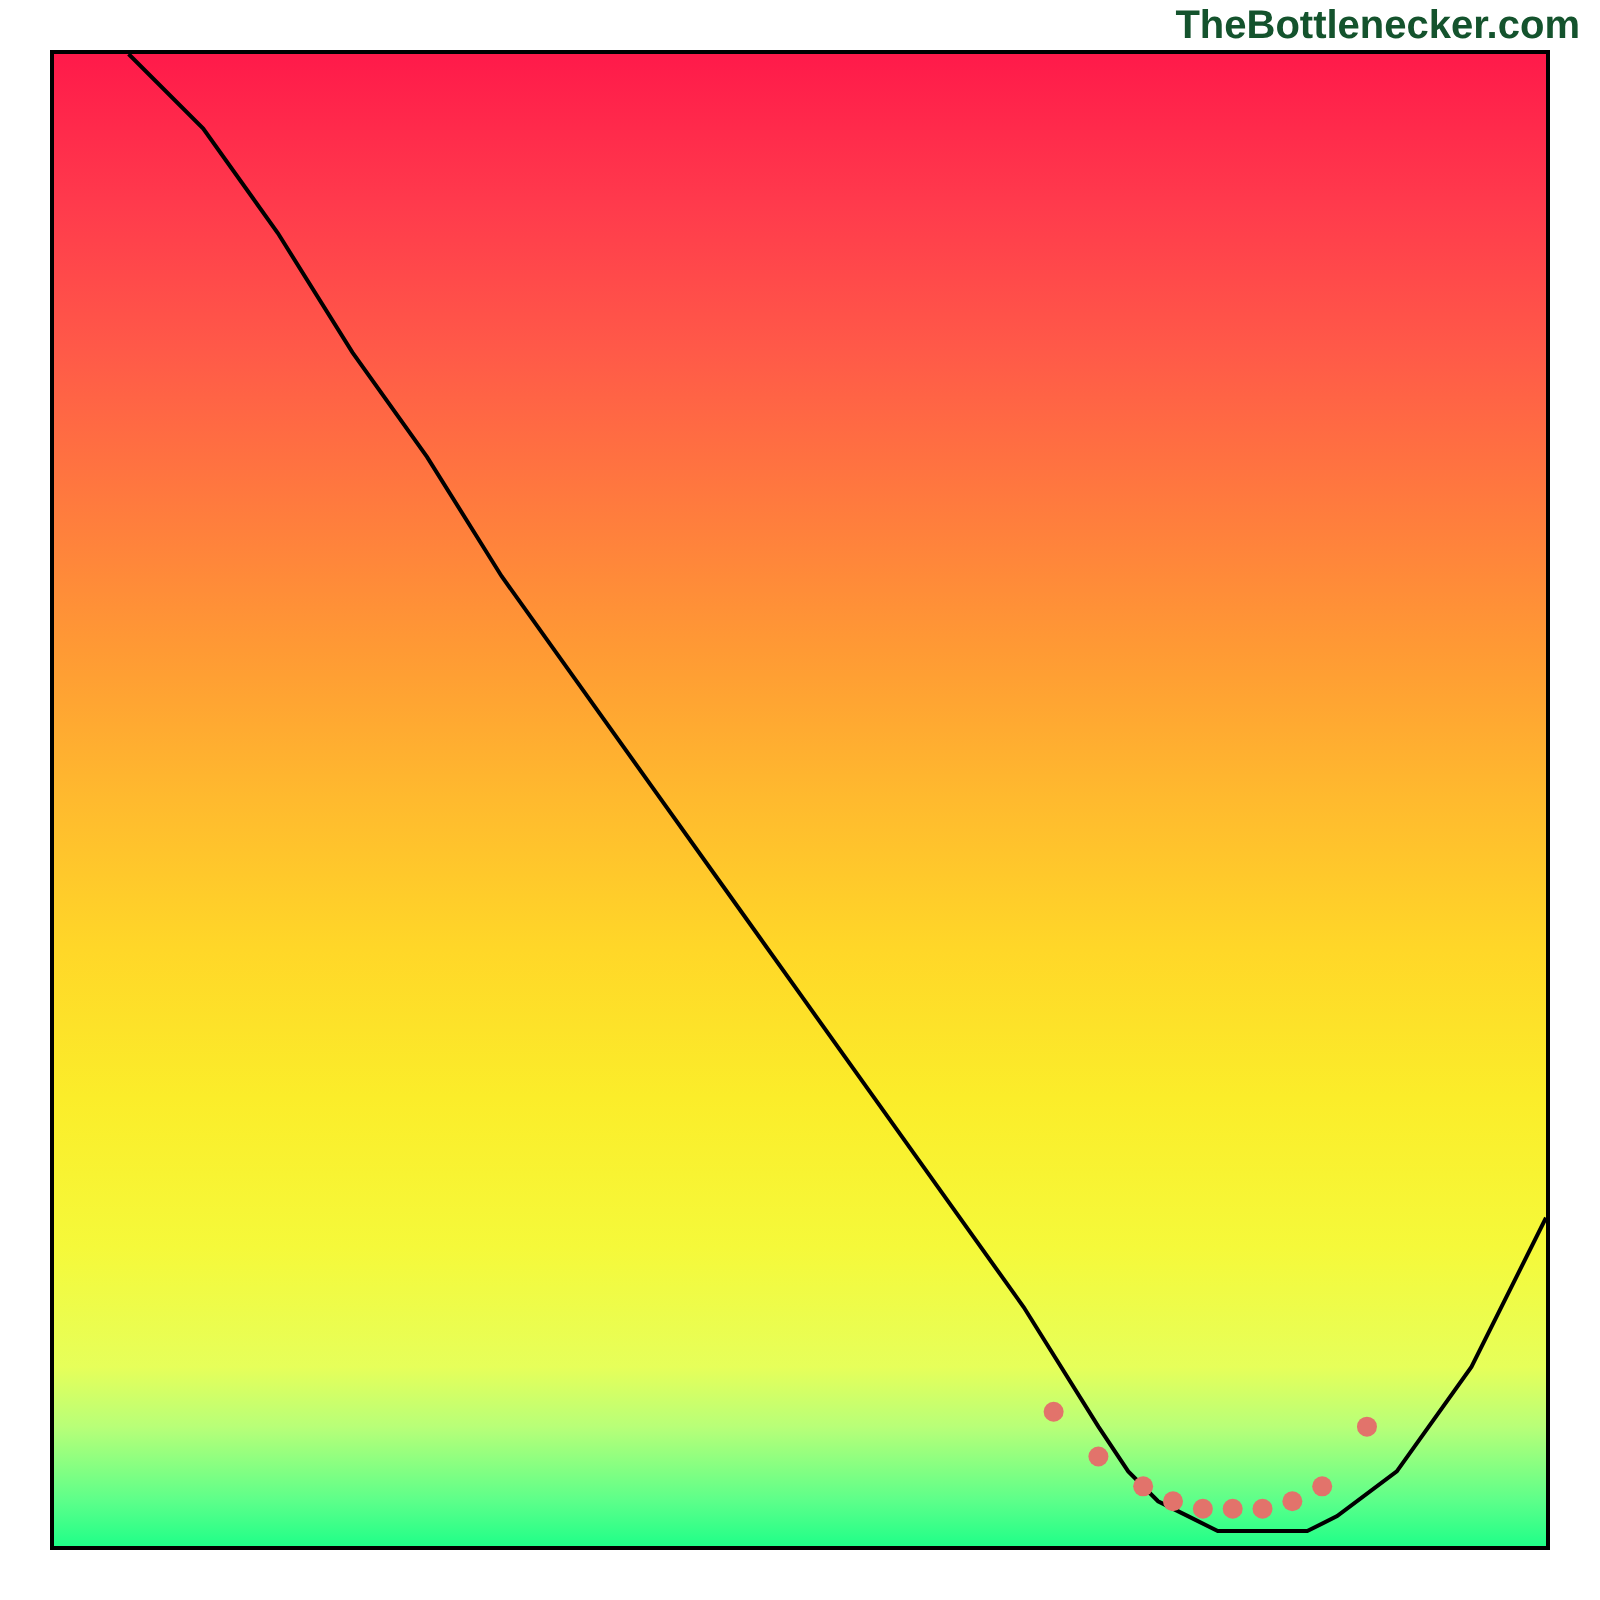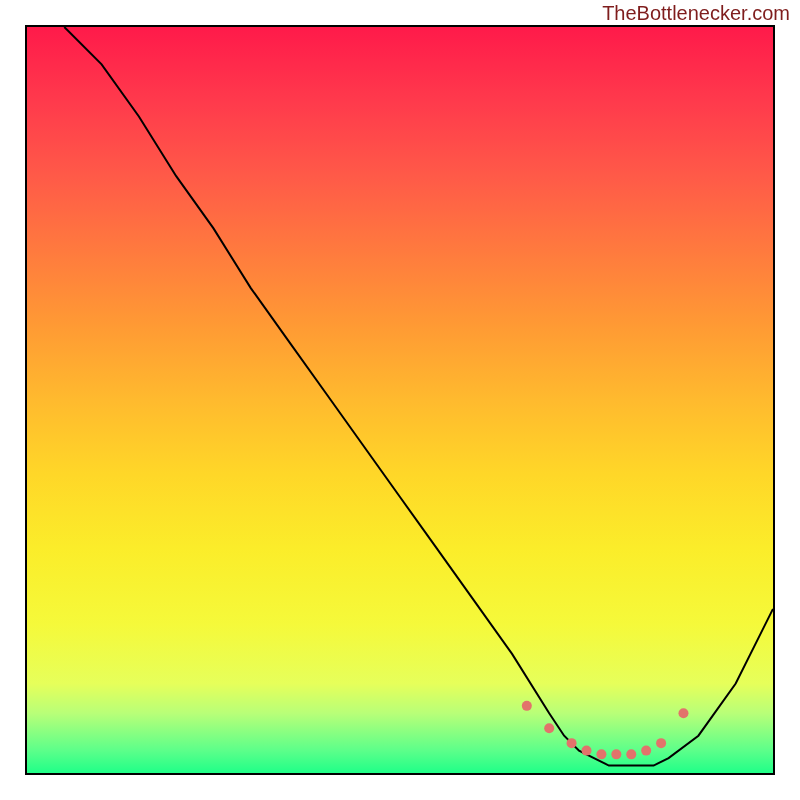--- a/index.html
+++ b/index.html
@@ -1,17 +1,17 @@
 <!DOCTYPE html>
 <html><head>
 <meta charset="utf-8">
 <style>
 body{margin:0;padding:0;background:#fff;width:800px;height:800px;overflow:hidden;font-family:Arial,Helvetica,sans-serif}
 .wrap{position:relative;width:800px;height:800px}
-.attribution{position:absolute;top:2px;right:10px;font-size:20px;color:#7f1d1d;font-weight:400}
+.attribution{position:absolute;top:2px;right:10px;font-size:20px;color:#14532d;font-weight:700}
 .plot-area{position:absolute;left:25px;top:25px;width:750px;height:750px;border:2px solid #000;box-sizing:border-box;overflow:hidden}
 .gradient{position:absolute;inset:0;background:linear-gradient(to bottom,
 #ff1a4a 0%,
 #ff3a4c 10%,
 #ff5a48 20%,
 #ff7a3e 30%,
 #ff9a34 40%,
 #ffba2e 50%,
 #ffd728 60%,
 #fbed2a 70%,

